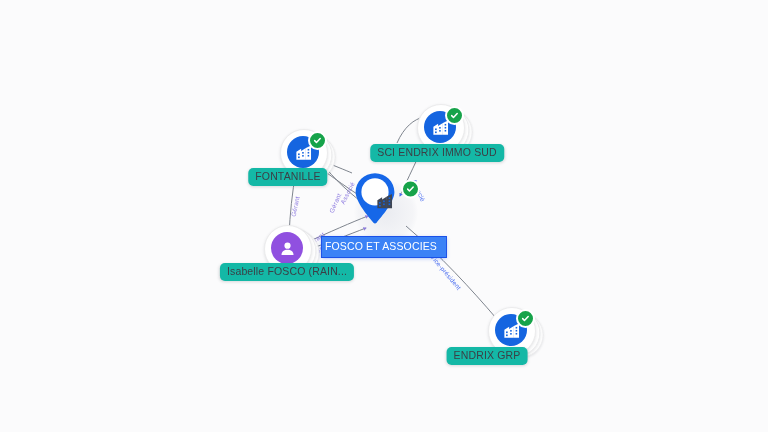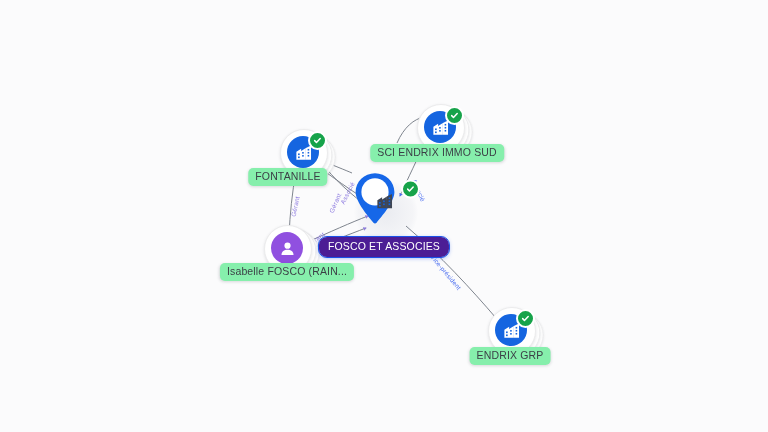--- a/index.html
+++ b/index.html
@@ -56,31 +56,31 @@
   }
   .pin svg{position:absolute;left:0;top:0;}
   .pin-glyph{
     position:absolute;left:50%;top:20px;transform:translate(-50%,-50%);
     z-index:3;
   }
 
   
   .node-label{
     position:absolute;transform:translate(-50%,0);
-    background:#86efac;color:#3b3f46;
+    background:#14b8a6;color:#3b3f46;
     border-radius:5px;
     padding:3px 7px 4px 7px;
     font-size:10.5px;line-height:11px;letter-spacing:.15px;
     white-space:nowrap;
     box-shadow:0 1px 3px rgba(40,45,60,.17);
   }
   .node-label.selected{
-    background:#4c1d95;color:#ffffff;
-    border-radius:8px;
-    padding:4px 9px 5px 9px;
+    background:#3b82f6;color:#ffffff;
+    border-radius:0;
+    padding:4px 9px 5px 3px;
     font-size:10.5px;
     box-shadow:0 1px 4px rgba(26,81,232,.45);
     outline:1px solid #1a51e8;
   }
 
   
   .edge-label{
     position:absolute;
     font-size:6.4px;line-height:7px;letter-spacing:.2px;
     white-space:nowrap;
@@ -241,16 +241,16 @@
             </svg>
           </div>
         </div>
       </div>
     </div>
   <div id="node-labels">
       <div class="node-label" style="left: 288px; top: 168px;">FONTANILLE</div>
       <div class="node-label" style="left: 437px; top: 144px;">SCI ENDRIX IMMO SUD</div>
       <div class="node-label selected" style="left: 384px; top: 237px;">FOSCO ET ASSOCIES</div>
       <div class="node-label" style="left: 287px; top: 263px; text-align: right;">Isabelle FOSCO (RAIN...</div>
-      <div class="node-label" style="left: 510px; top: 347px;">ENDRIX GRP</div>
+      <div class="node-label" style="left: 487px; top: 347px;">ENDRIX GRP</div>
     </div>
 
 </div>
 
 </body></html>

